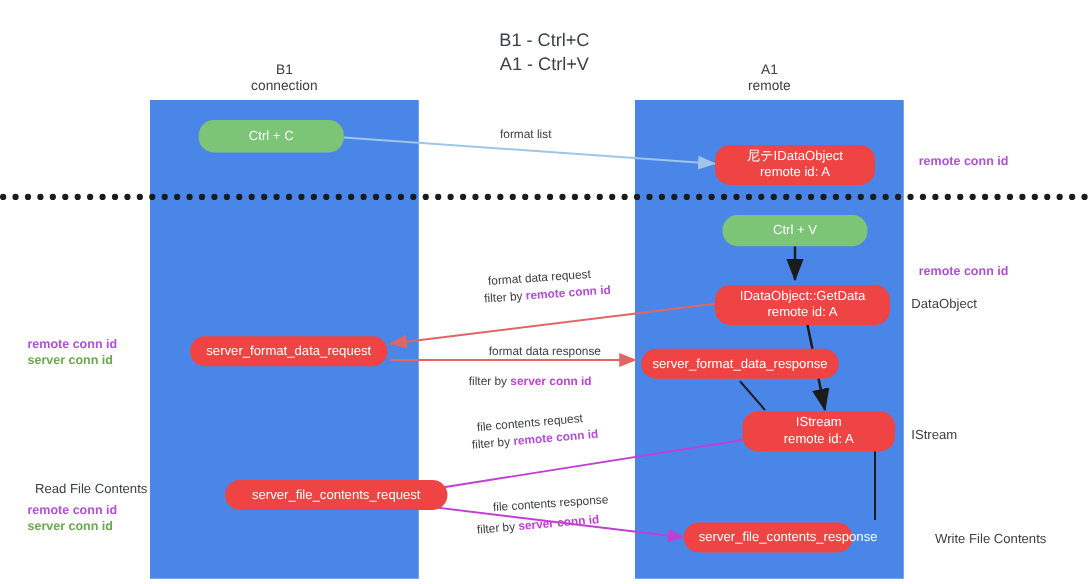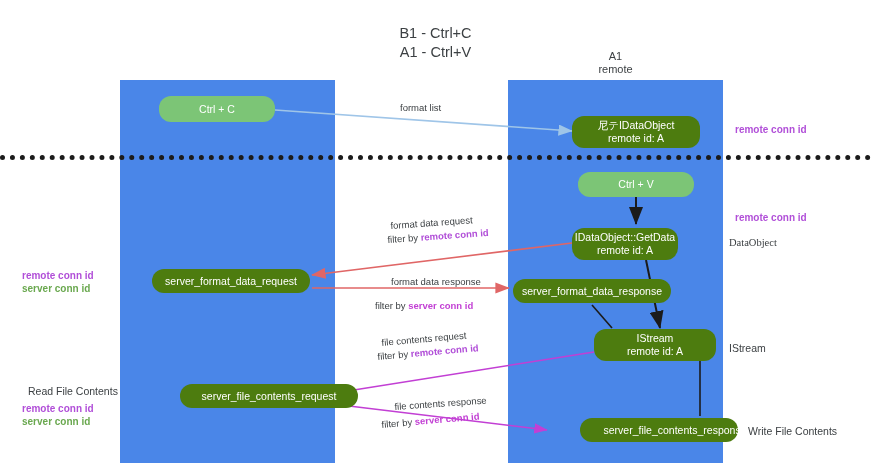--- a/index.html
+++ b/index.html
@@ -29,21 +29,21 @@
   .node{
     position:absolute;
     display:flex;align-items:center;justify-content:center;
     text-align:center;color:#ffffff;
     font-size:10.5px;line-height:13px;
     white-space:pre-line;
     box-sizing:border-box;
     border-radius:12px;
   }
   .node.green{background:#7cc576;}
-  .node.orange{background:#4d7c0f;}
+  .node.orange{background:#ef4444;}
   
   .sidelabel{
     position:absolute;font-size:10px;line-height:13.5px;
     white-space:pre-line;font-weight:bold;
   }
   .plainlabel{
     position:absolute;font-size:10.5px;line-height:14px;
     color:#3c4043;white-space:pre-line;
   }
   .c-remote{color:#b14fd8;}
@@ -63,20 +63,22 @@
 </head>
 <body>
 
 <div id="stage">
 
   <div class="lane" style="left:120px;top:80px;width:215px;height:383px;"></div>
   <div class="lane" style="left:508px;top:80px;width:215px;height:383px;"></div>
 
   <div class="maintitle">B1 - Ctrl+C
 A1 - Ctrl+V</div>
+  <div class="lanehdr" style="left:120px;top:50px;width:215px;">B1
+connection</div>
   <div class="lanehdr" style="left:508px;top:50px;width:215px;">A1
 remote</div>
 
   <svg class="wires" viewBox="0 0 871 467">
     <defs>
       <marker id="ah-blue" markerWidth="9" markerHeight="7" refX="8.5" refY="3.5" orient="auto">
           <path d="M0,0 L9,3.5 L0,7 z" fill="#9fc5e8"></path>
         </marker>
       <marker id="ah-red" markerWidth="9" markerHeight="7" refX="8.5" refY="3.5" orient="auto">
           <path d="M0,0 L9,3.5 L0,7 z" fill="#e06666"></path>
@@ -110,33 +112,33 @@
 
   <div class="divider"></div>
 
   <div class="node green" style="left:159px;top:96px;width:116px;height:26px;">Ctrl + C</div>
 
   <div class="node orange" style="left:572px;top:116px;width:128px;height:32px;">尼テIDataObject
 remote id: A</div>
 
   <div class="node green" style="left:578px;top:172px;width:116px;height:25px;">Ctrl + V</div>
 
-  <div class="node orange" style="left:572px;top:228px;width:106px;height:32px;">IDataObject::GetData
+  <div class="node orange" style="left:572px;top:228px;width:140px;height:32px;">IDataObject::GetData
 remote id: A</div>
 
   <div class="node orange" style="left:152px;top:269px;width:158px;height:24px;">server_format_data_request</div>
 
   <div class="node orange" style="left:513px;top:279px;width:158px;height:24px;">server_format_data_response</div>
 
   <div class="node orange" style="left:594px;top:329px;width:122px;height:32px;">IStream
 remote id: A</div>
 
   <div class="node orange" style="left:150px;top:384px;width:178px;height:24px;margin-left:30px;">server_file_contents_request</div>
 
-  <div class="node orange" style="left:580px;top:418px;width:158px;height:24px;padding-left:32px;">server_file_contents_response</div>
+  <div class="node orange" style="left:547px;top:418px;width:135px;height:24px;padding-left:32px;">server_file_contents_response</div>
 
   <div class="edgelabel" style="left:400px;top:101px;">format list</div>
 
   <div class="edgelabel" style="left:390px;top:219px;transform:rotate(-4deg);">format data request</div>
   <div class="edgelabel" style="left:387px;top:233px;transform:rotate(-4deg);">
     <span>filter by </span><b class="c-remote">remote conn id</b>
   </div>
 
   <div class="edgelabel" style="left:391px;top:275px;">format data response</div>
   <div class="edgelabel" style="left:375px;top:299px;">
@@ -148,21 +150,21 @@
     <span>filter by </span><b class="c-remote">remote conn id</b>
   </div>
 
   <div class="edgelabel" style="left:394px;top:400px;transform:rotate(-4deg);">file contents response</div>
   <div class="edgelabel" style="left:381px;top:418px;transform:rotate(-5deg);">
     <span>filter by </span><b class="c-server-magenta">server conn id</b>
   </div>
 
   <div class="sidelabel c-remote" style="left:735px;top:123px;">remote conn id</div>
   <div class="sidelabel c-remote" style="left:735px;top:211px;">remote conn id</div>
-  <div class="plainlabel" style="left:729px;top:236px;font-family:Liberation Serif, serif;">DataObject</div>
+  <div class="plainlabel" style="left:729px;top:236px;">DataObject</div>
   <div class="plainlabel" style="left:729px;top:341px;">IStream</div>
   <div class="plainlabel" style="left:748px;top:424px;">Write File Contents</div>
 
   <div class="sidelabel c-remote" style="left:22px;top:269px;">remote conn id</div>
   <div class="sidelabel c-server" style="left:22px;top:282px;">server conn id</div>
 
   <div class="plainlabel" style="left:28px;top:384px;">Read File Contents</div>
   <div class="sidelabel c-remote" style="left:22px;top:402px;">remote conn id</div>
   <div class="sidelabel c-server" style="left:22px;top:415px;">server conn id</div>
 

